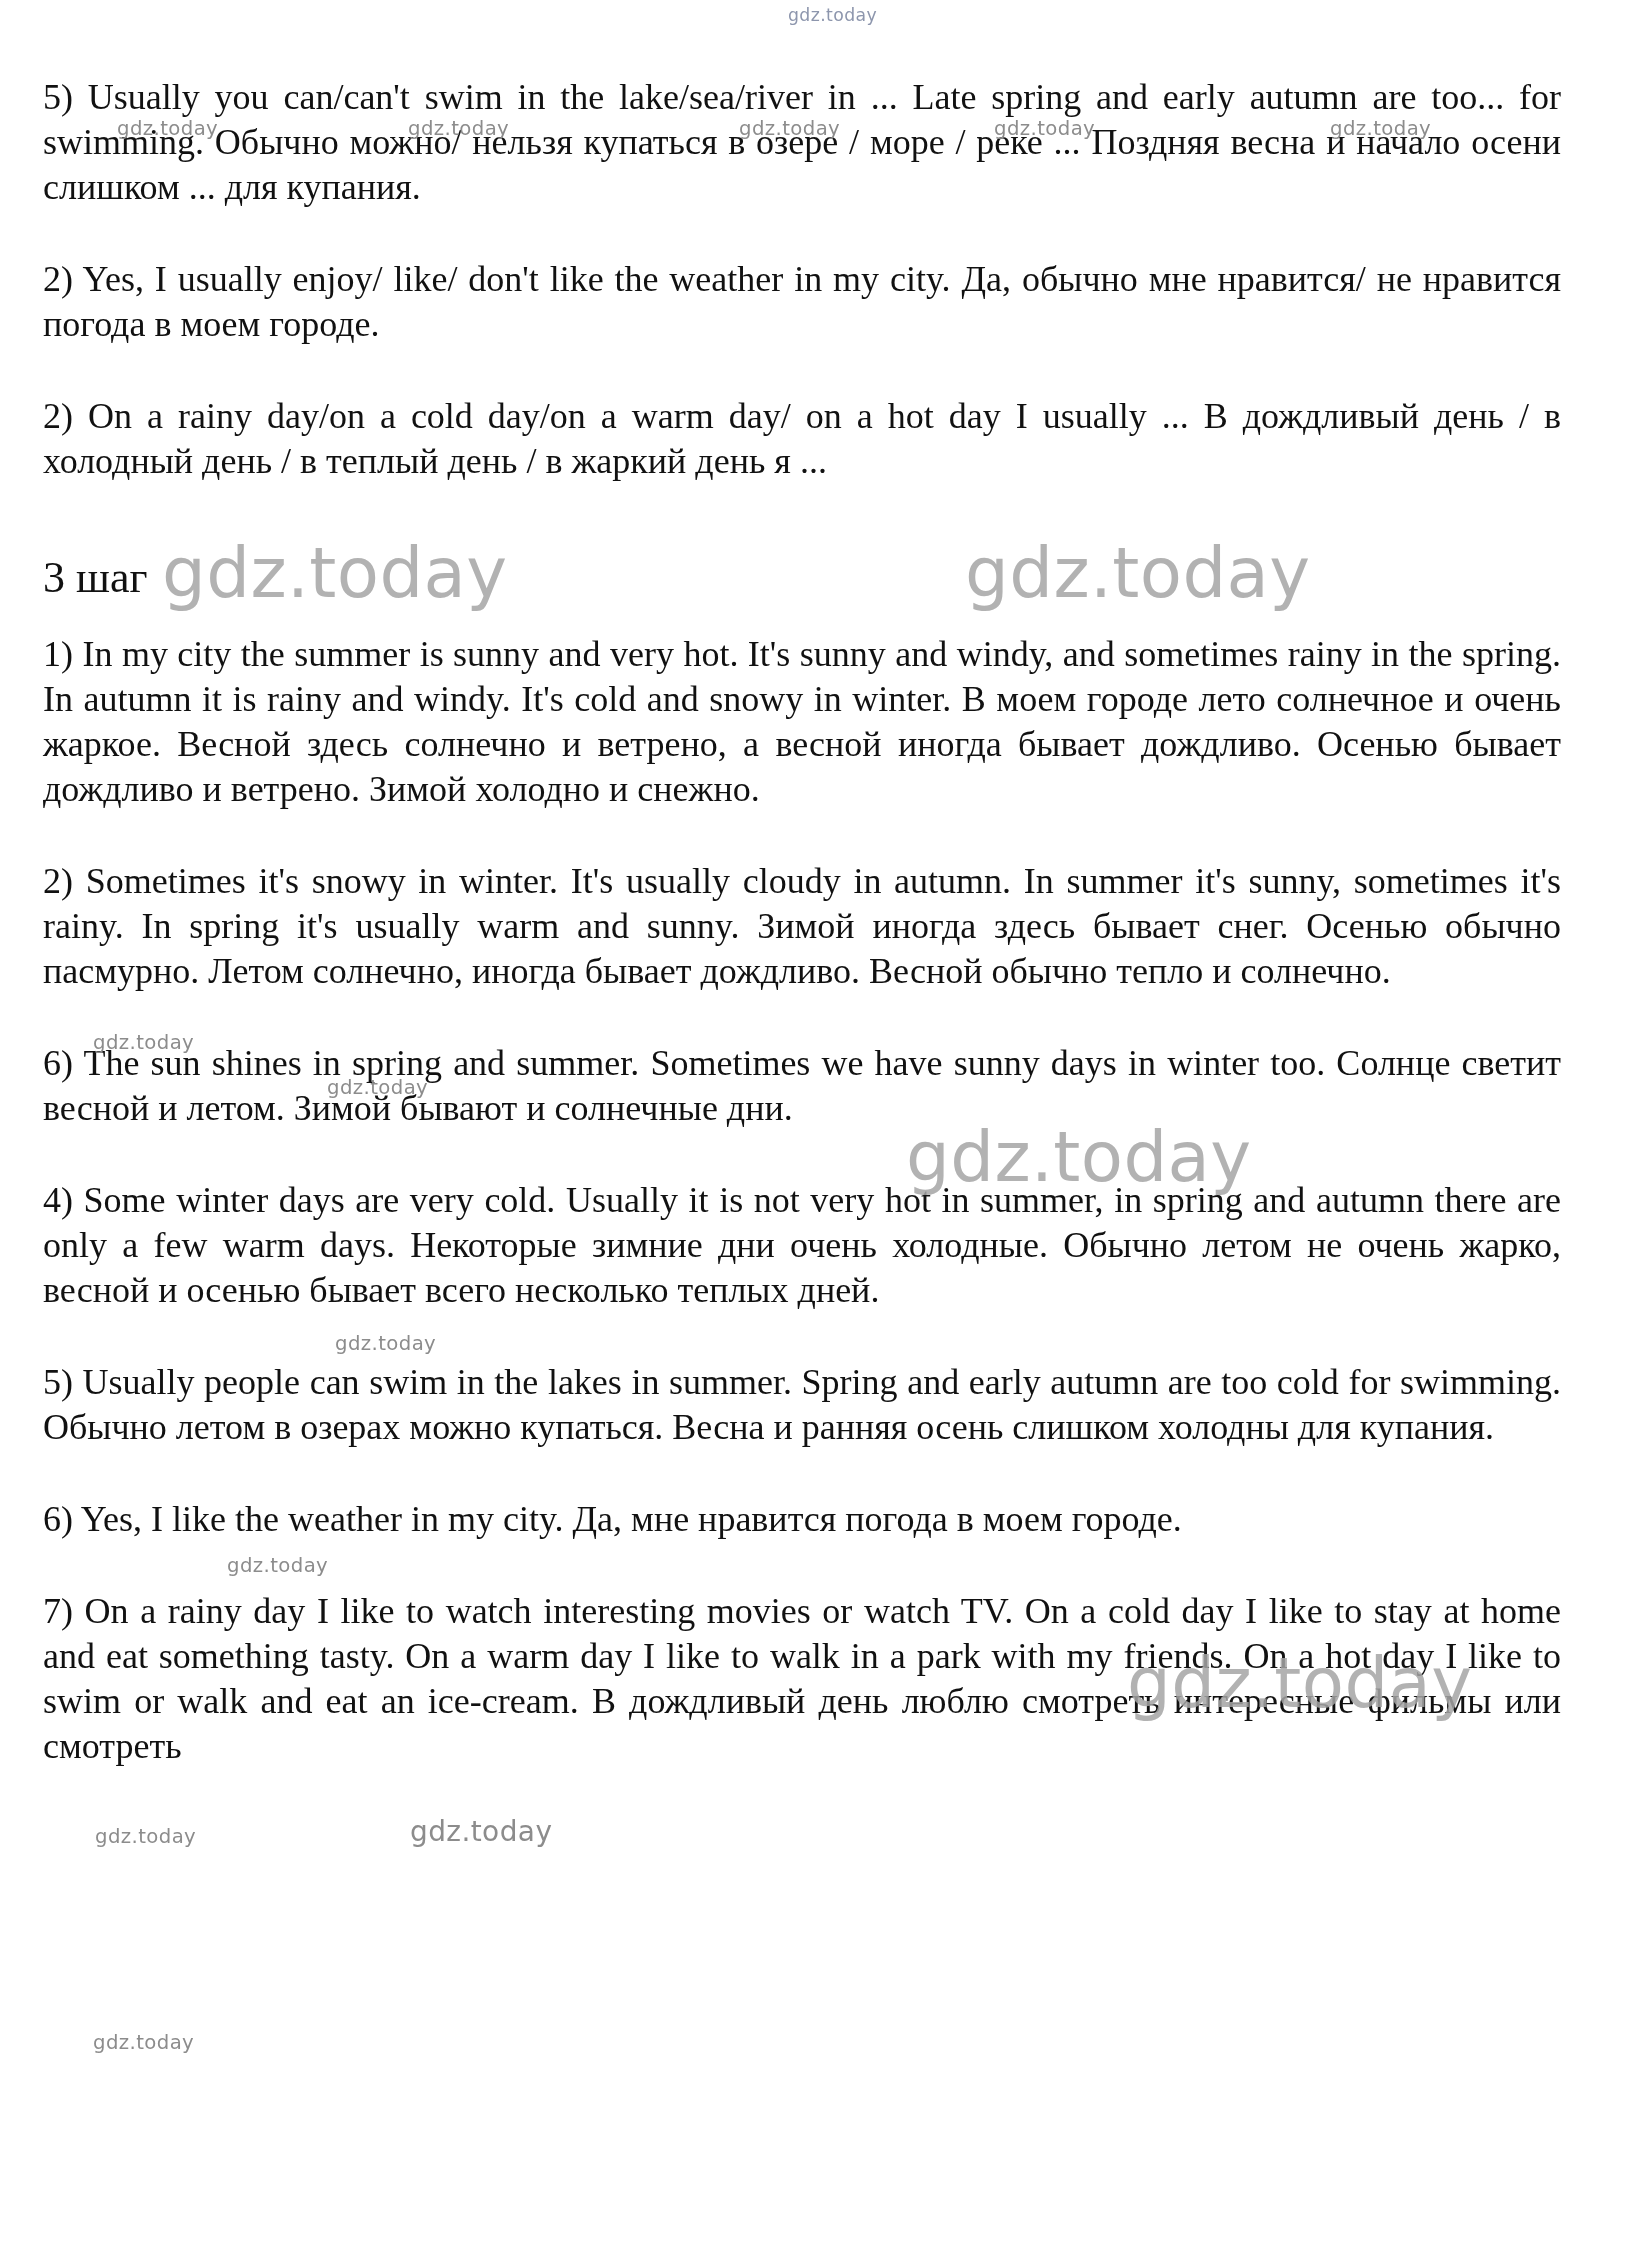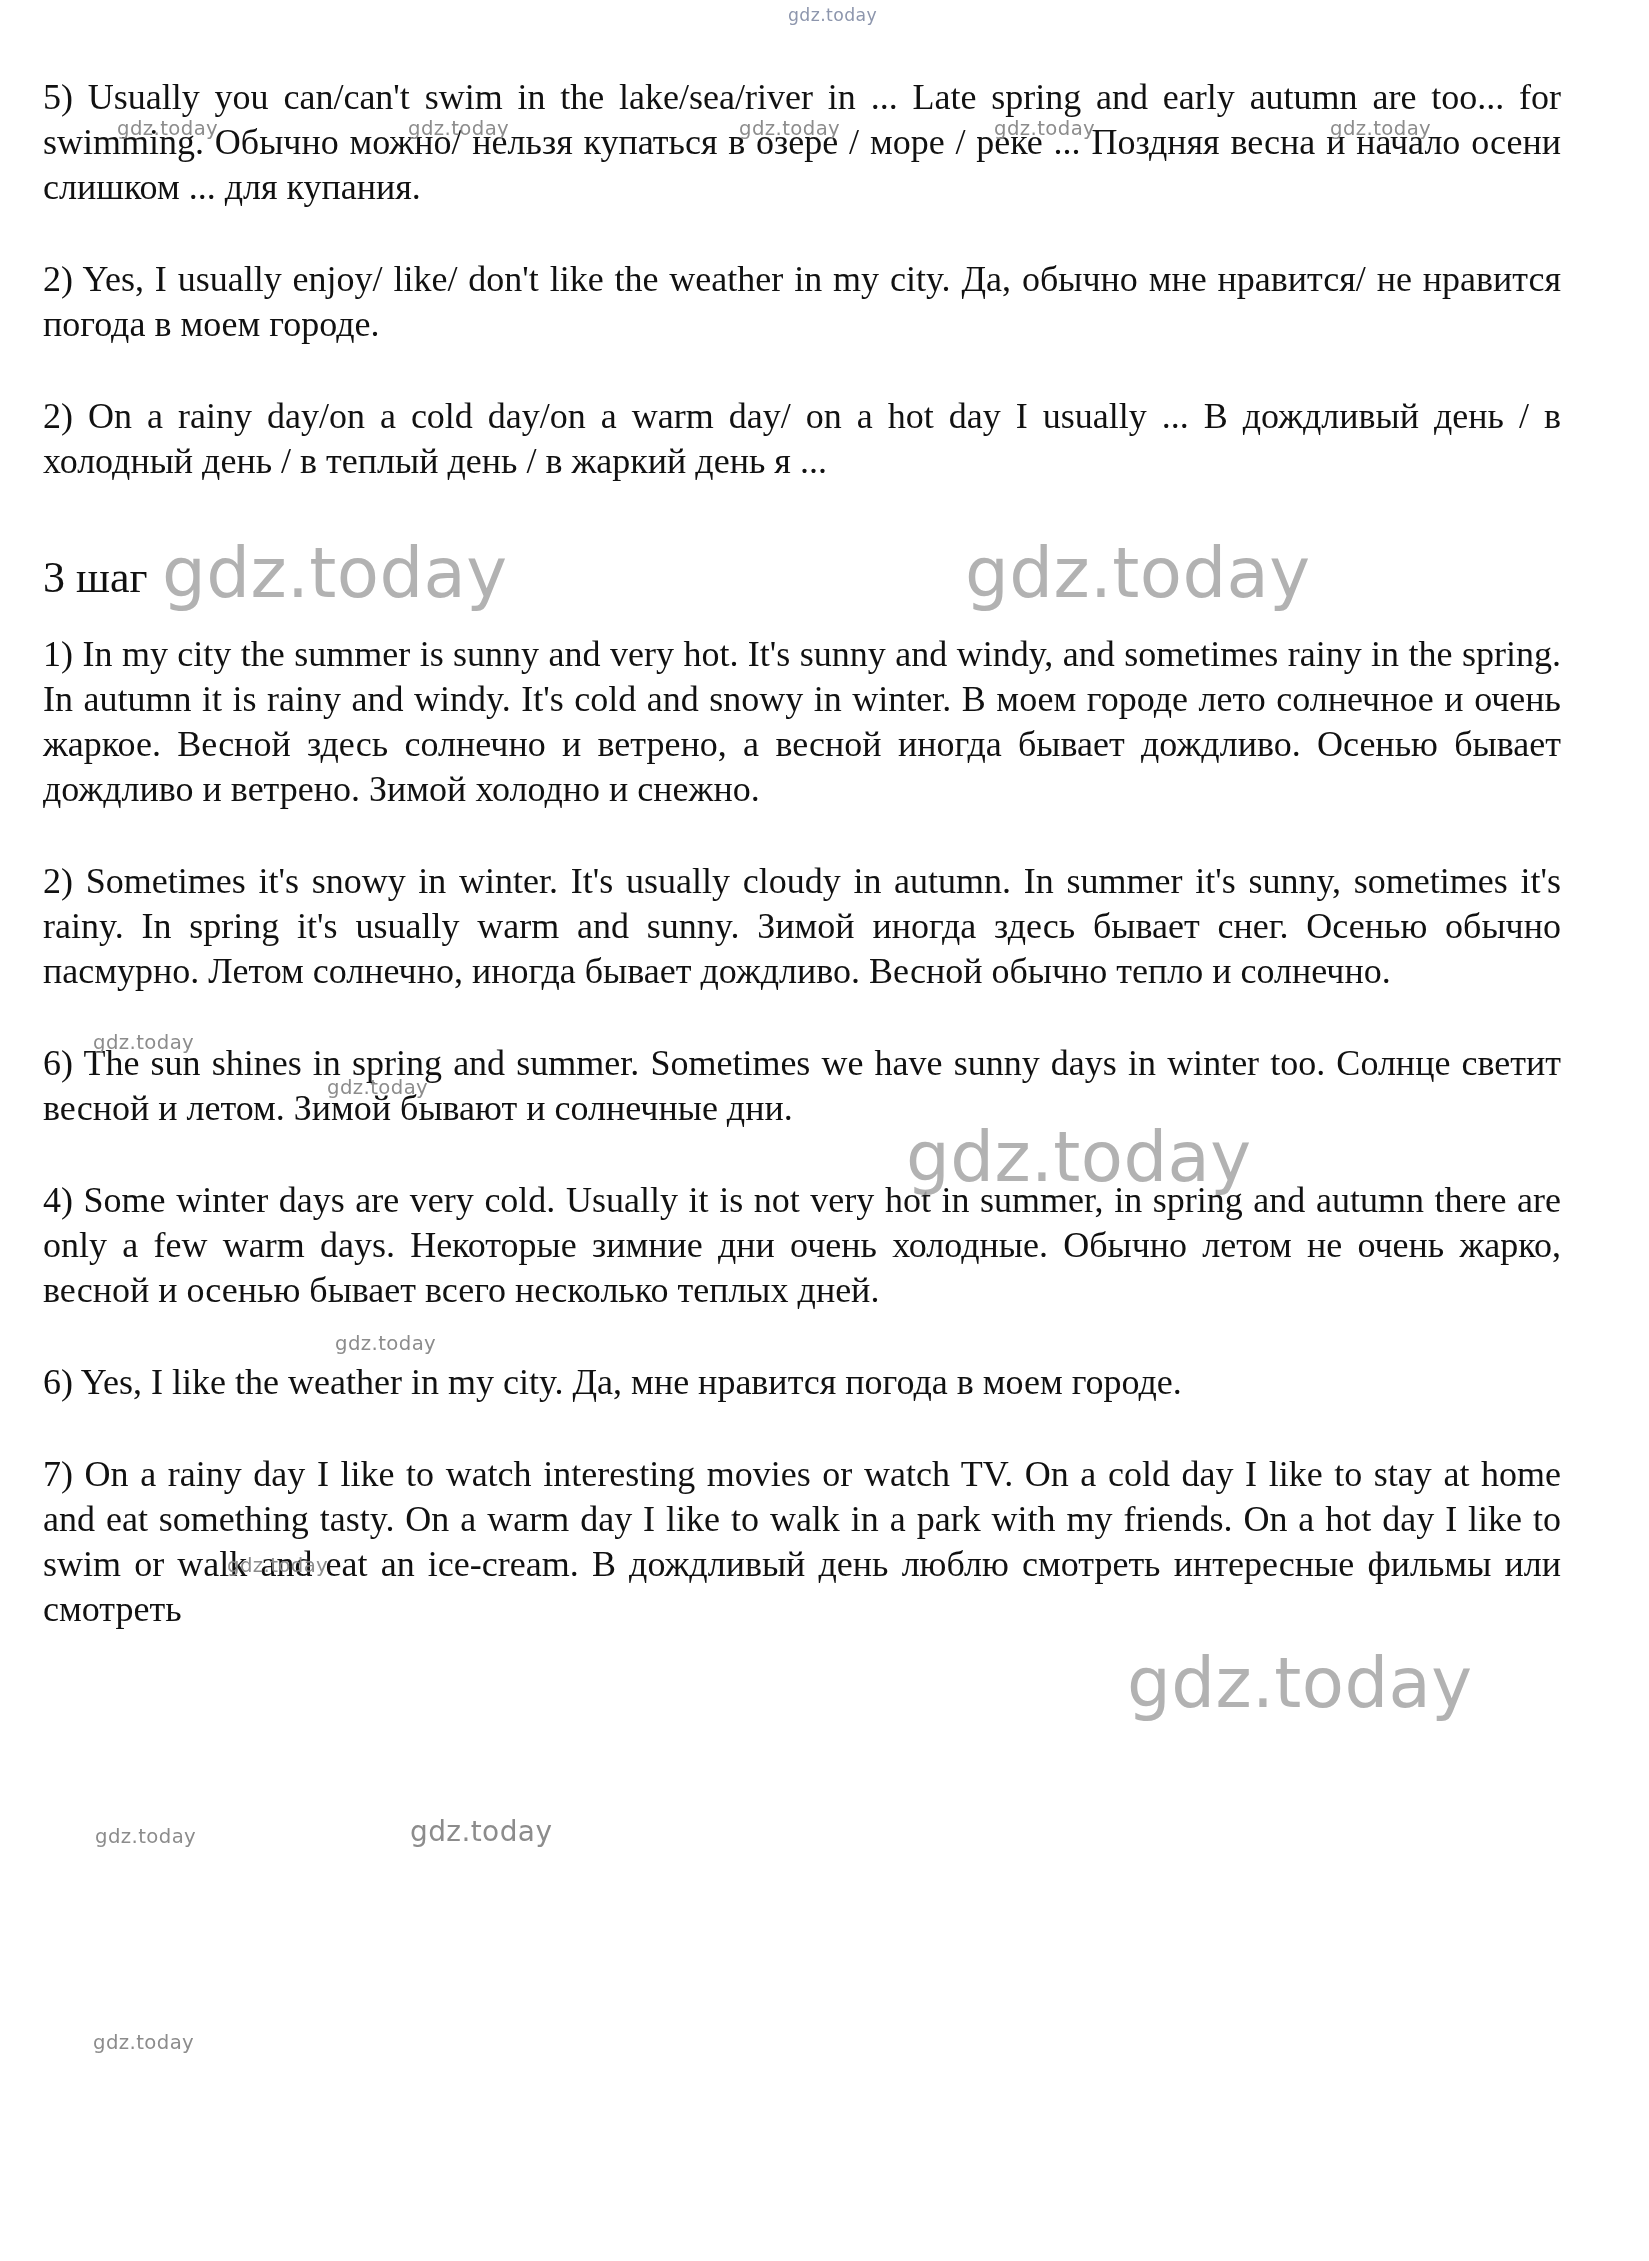--- a/index.html
+++ b/index.html
@@ -68,20 +68,21 @@
 
 
     <p class="block">1) In my city the summer is sunny and very hot. It's sunny and windy, and sometimes rainy in the spring. In autumn it is rainy and windy. It's cold and snowy in winter. В моем городе лето солнечное и очень жаркое. Весной здесь солнечно и ветрено, а весной иногда бывает дождливо. Осенью бывает дождливо и ветрено. Зимой холодно и снежно.</p>
 
     <p class="block">2) Sometimes it's snowy in winter. It's usually cloudy in autumn. In summer it's sunny, sometimes it's rainy. In spring it's usually warm and sunny. Зимой иногда здесь бывает снег. Осенью обычно пасмурно. Летом солнечно, иногда бывает дождливо. Весной обычно тепло и солнечно.</p>
 
     <p class="block">6) The sun shines in spring and summer. Sometimes we have sunny days in winter too. Солнце светит весной и летом. Зимой бывают и солнечные дни.</p>
 
     <p class="block">4) Some winter days are very cold. Usually it is not very hot in summer, in spring and autumn there are only a few warm days. Некоторые зимние дни очень холодные. Обычно летом не очень жарко, весной и осенью бывает всего несколько теплых дней.</p>
 
+    <p class="block">5) Usually people can swim in the lakes in summer. Spring and early autumn are too cold for swimming. Обычно летом в озерах можно купаться. Весна и ранняя осень слишком холодны для купания.</p>
 
     <p class="block">6) Yes, I like the weather in my city. Да, мне нравится погода в моем городе.</p>
 
     <p class="block">7) On a rainy day I like to watch interesting movies or watch TV. On a cold day I like to stay at home and eat something tasty. On a warm day I like to walk in a park with my friends. On a hot day I like to swim or walk and eat an ice-cream. В дождливый день люблю смотреть интересные фильмы или смотреть</p>
 
   </div>
 
   <span class="wm wm-sm" style="left: 117px;  top: 117px;">gdz.today</span>
   <span class="wm wm-sm" style="left: 408px;  top: 117px;">gdz.today</span>
   <span class="wm wm-sm" style="left: 739px;  top: 117px;">gdz.today</span>

